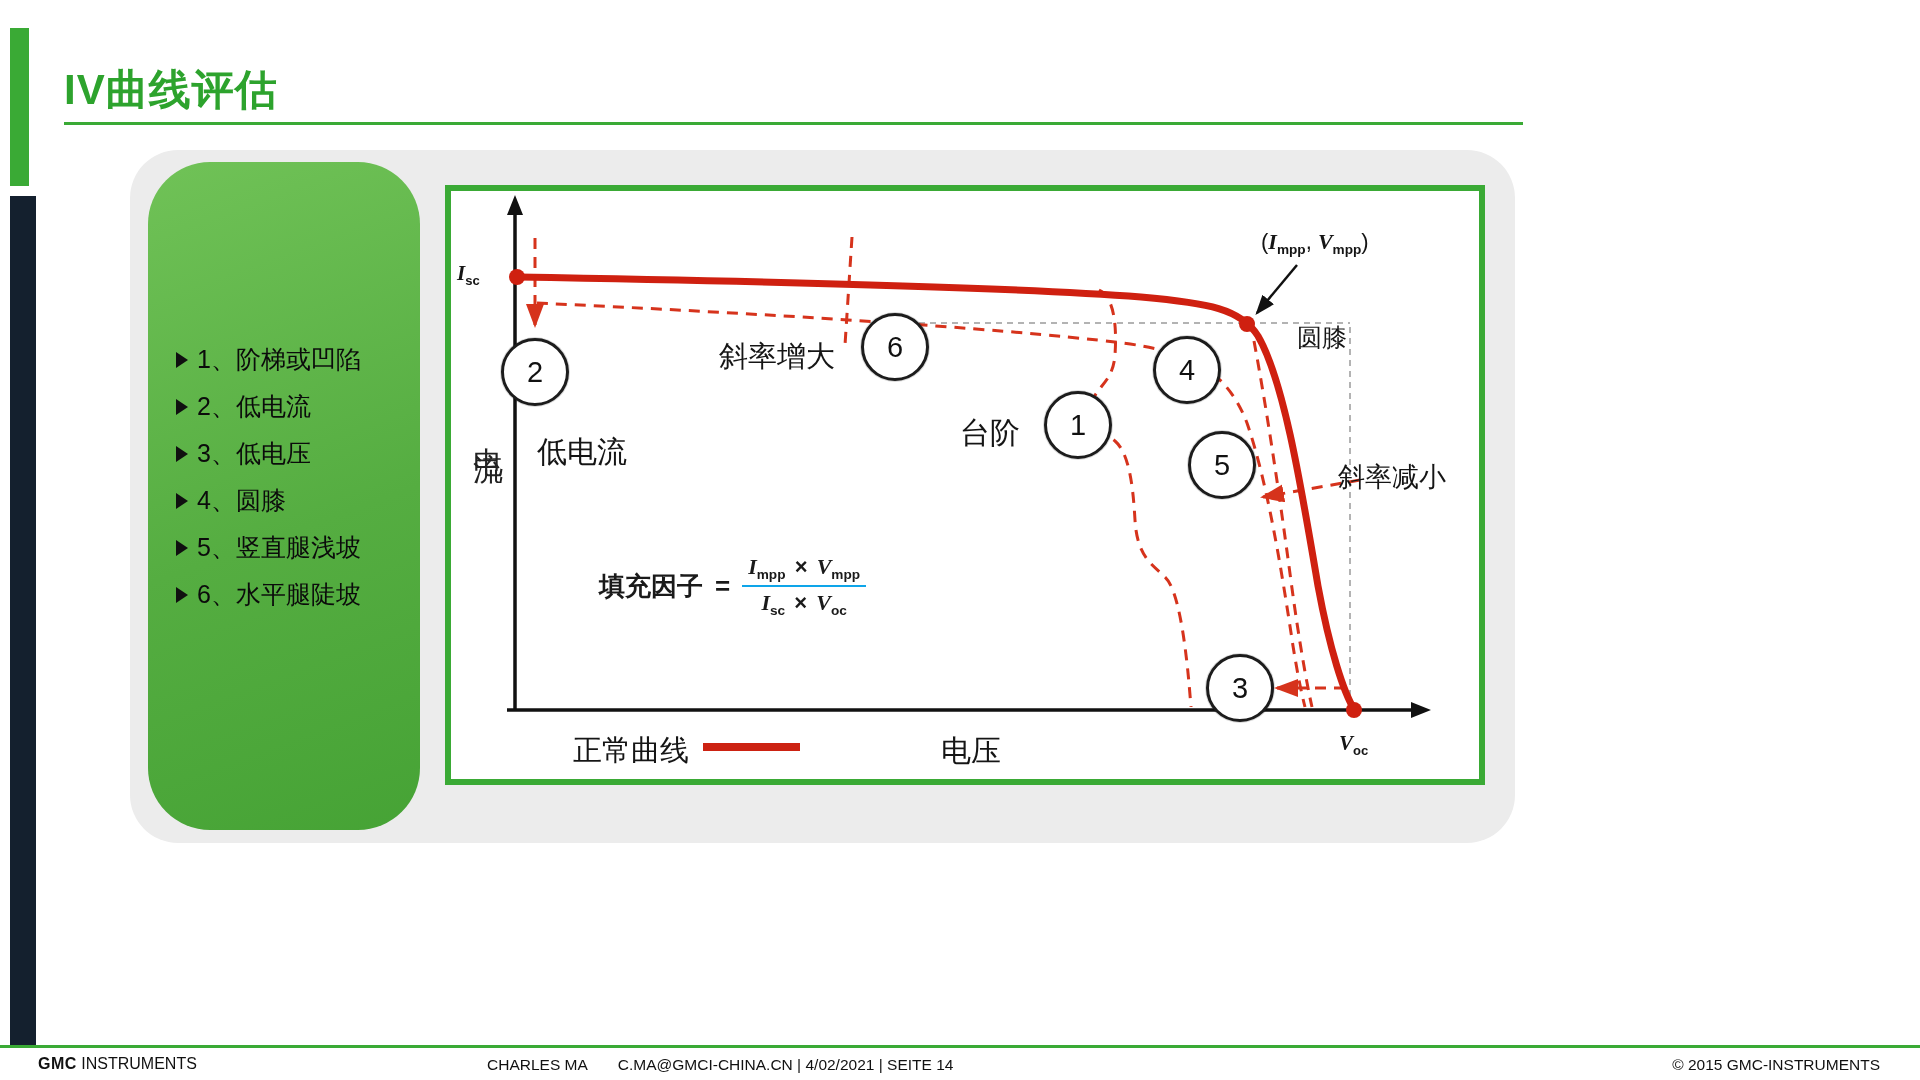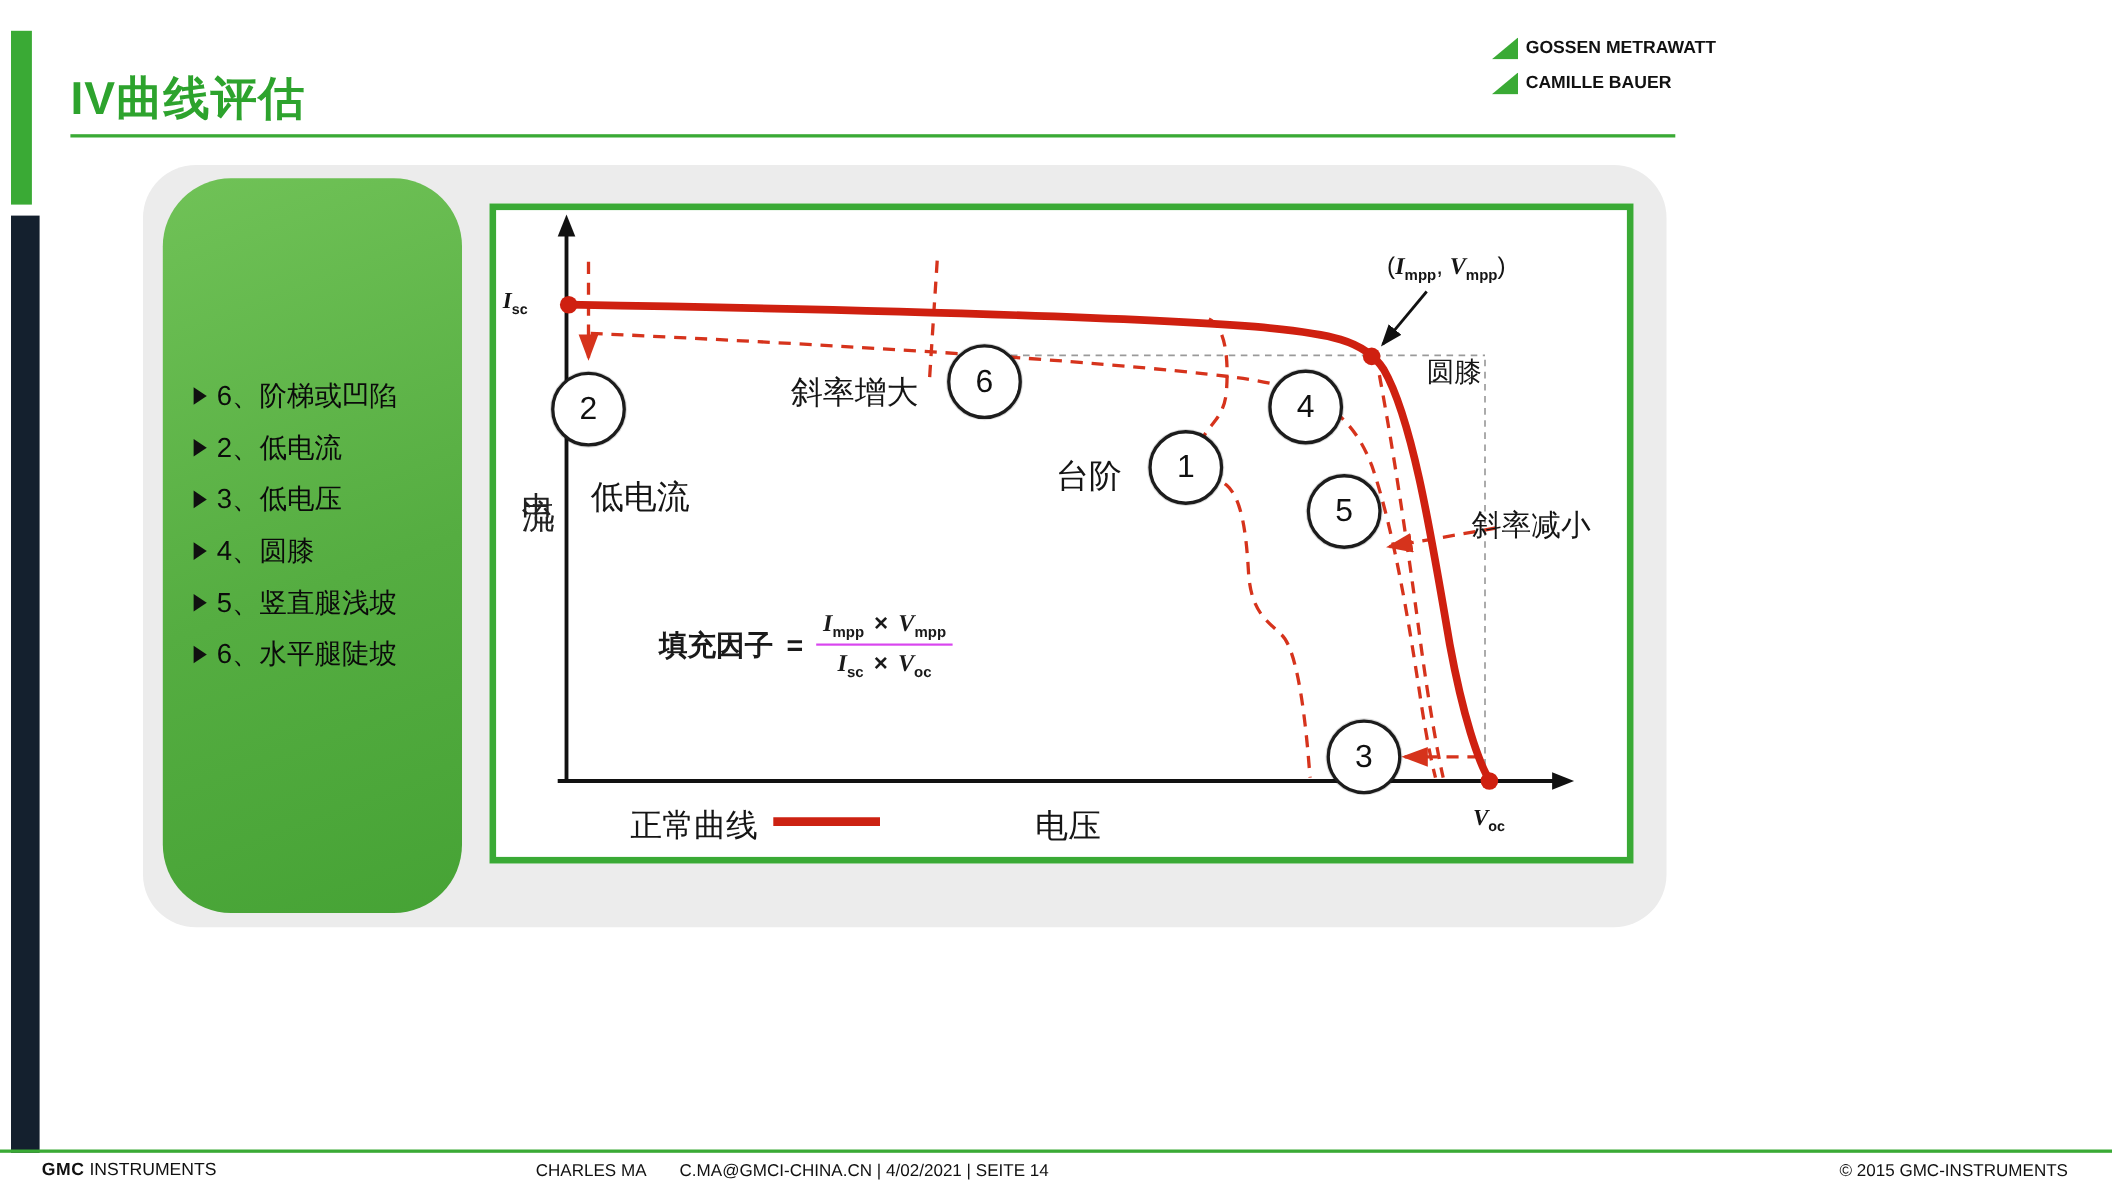--- a/index.html
+++ b/index.html
@@ -63,21 +63,21 @@
     box-shadow: 0 0 0 1px rgba(0,0,0,0.15);
   }
 
   .y-axis-label {
     position:absolute; left:16px; top:232px; font-size:30px; color:#222;
     writing-mode: vertical-rl; text-orientation: upright; letter-spacing:6px;
   }
 
   .formula { position:absolute; left:148px; top:362px; display:flex; align-items:center; gap:12px; font-size:26px; color:#1a1a1a; font-weight:600; }
   .frac { display:inline-flex; flex-direction:column; text-align:center; font-size:22px; line-height:1.25; }
-  .frac .num { border-bottom:2px solid #d946ef; padding:0 6px 2px 6px; }
+  .frac .num { border-bottom:2px solid #0ea5e9; padding:0 6px 2px 6px; }
   .frac .den { padding:2px 6px 0 6px; }
   .frac .serifvar { font-size:22px; }
   .frac sub { font-size:0.62em; font-weight:700; font-family:"Liberation Sans",sans-serif; }
   .op { font-weight:600; padding:0 3px; }
 
   
   .footer-rule { position:absolute; left:0; top:1045px; width:1920px; height:3px; background:#3aaa35; }
   .footer-left { position:absolute; left:38px; top:1055px; font-size:16px; color:#111; }
   .footer-left .b { font-weight:700; letter-spacing:0.5px; }
   .footer-center { position:absolute; left:487px; top:1056px; font-size:15.5px; color:#111; white-space:nowrap; }
@@ -88,38 +88,28 @@
 <body>
 
 <div class="slide">
 
   <div class="accent-top"></div>
   <div class="accent-side"></div>
 
   <div class="page-title">IV曲线评估</div>
   <div class="title-underline"></div>
 
-  <div class="logo">
-    <div class="logo-row">
-      <span class="logo-tri"></span>
-      <span class="logo-text">GOSSEN METRAWATT</span>
-    </div>
-    <div class="logo-row">
-      <span class="logo-tri"></span>
-      <span class="logo-text">CAMILLE BAUER</span>
-    </div>
-  </div>
 
   <div class="backdrop"></div>
   <div class="green-panel"></div>
 
   <div class="defect-list">
     <div class="defect-item">
       <span class="bullet-tri"></span>
-      <span>6、阶梯或凹陷</span>
+      <span>1、阶梯或凹陷</span>
     </div>
     <div class="defect-item">
       <span class="bullet-tri"></span>
       <span>2、低电流</span>
     </div>
     <div class="defect-item">
       <span class="bullet-tri"></span>
       <span>3、低电压</span>
     </div>
     <div class="defect-item">

